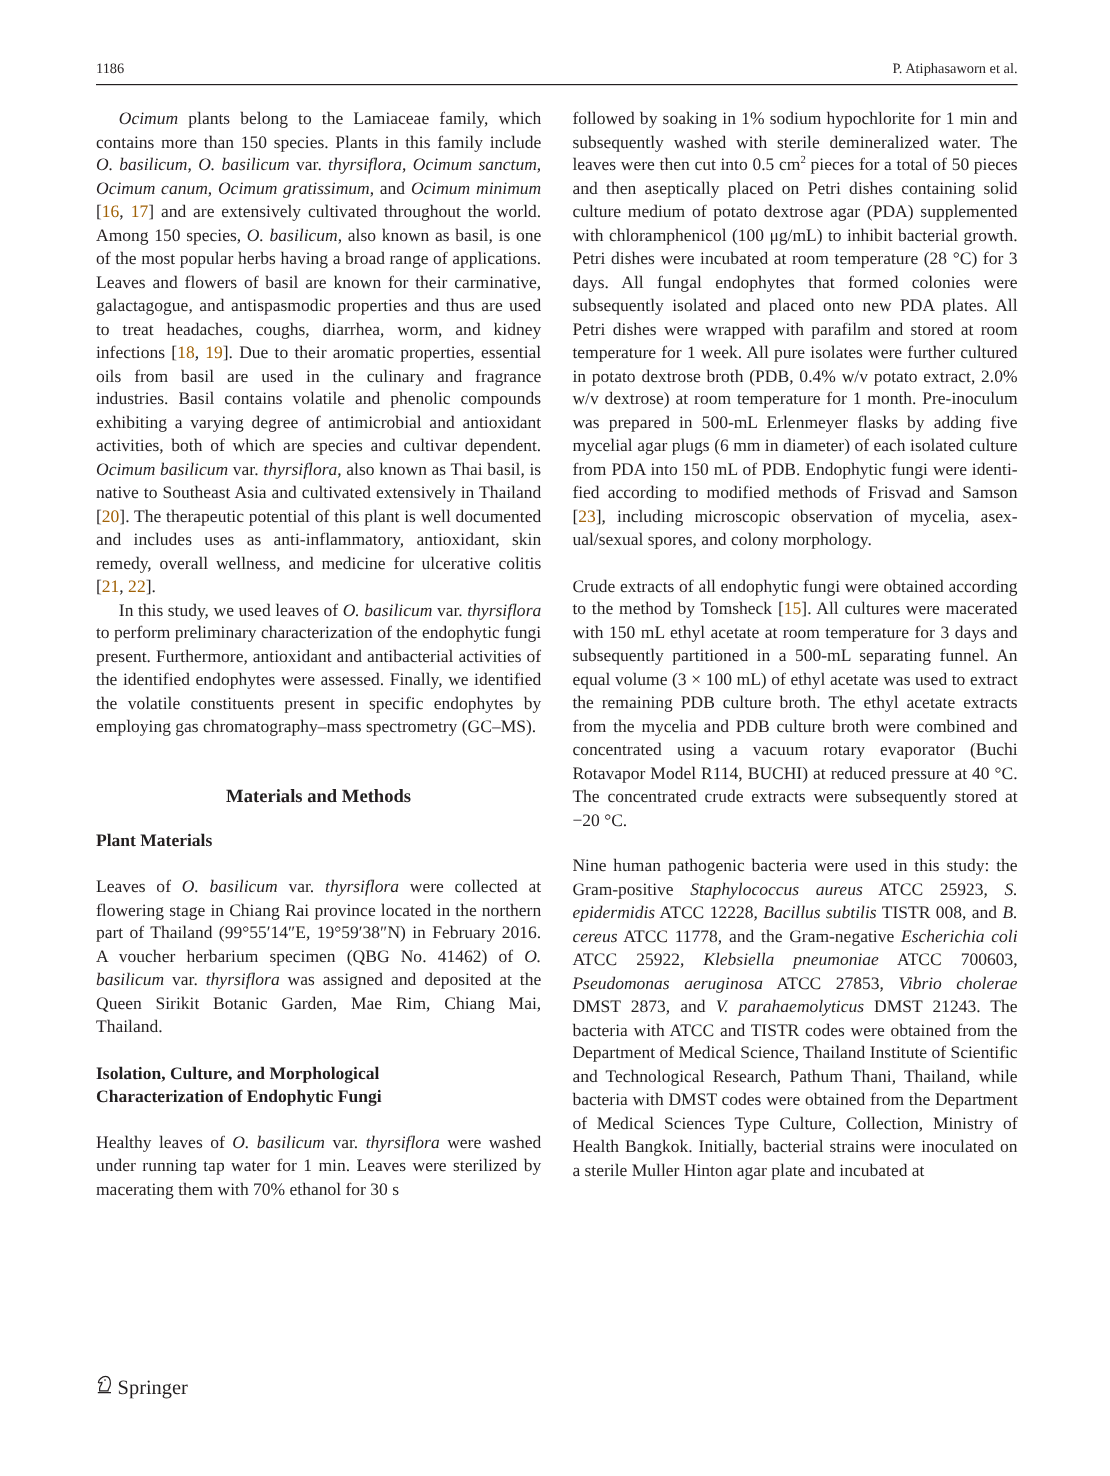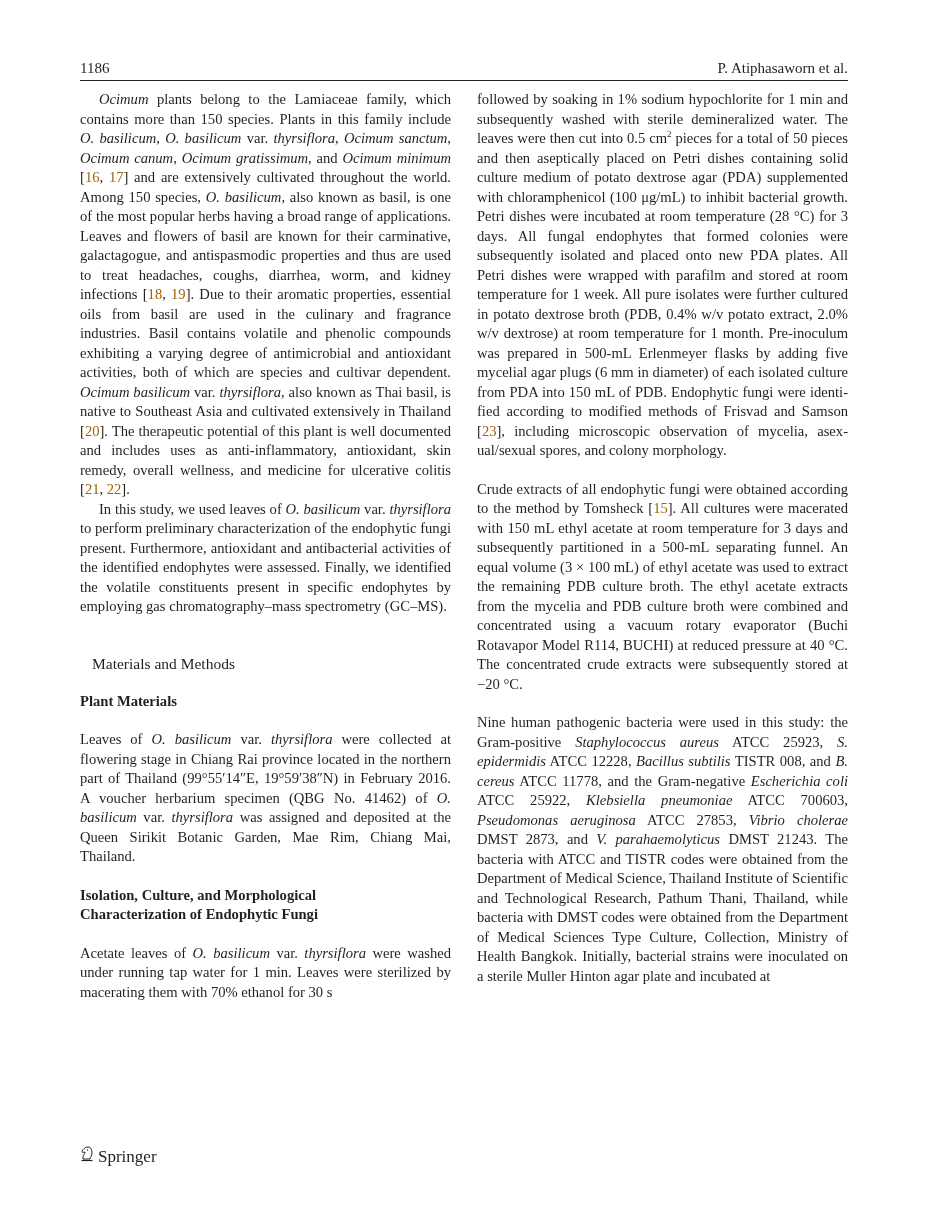--- a/index.html
+++ b/index.html
@@ -2,37 +2,37 @@
 <html><head>
 <meta charset="utf-8">
 <style>
   html, body { margin: 0; padding: 0; background: #ffffff; }
   body {
     width: 925px; height: 1230px; position: relative; overflow: hidden;
     font-family: "Liberation Serif", "DejaVu Serif", serif;
     color: #231f20;
   }
   .header {
-    position: absolute; left: 80px; top: 58px; width: 768px; height: 22px;
+    position: absolute; left: 80px; top: 48px; width: 768px; height: 22px;
     border-bottom: 1.3px solid #231f20;
-    font-size: 15px;
+    font-size: 12px;
   }
   .header .pnum { position: absolute; left: 0; top: 2px; }
   .header .authors { position: absolute; right: 0; top: 2px; }
   .col {
     position: absolute; top: 90px; width: 371px;
     font-size: 14.6px; line-height: 19.5px;
   }
   .col.left { left: 80px; }
   .col.right { left: 477px; }
   p { margin: 0; text-align: justify; hyphens: manual; }
   p.indent { text-indent: 19px; }
   i { font-style: italic; }
   .cite { color: #a16207; }
-  h2 { font-size: 15.5px; font-weight: normal; margin: 12px; line-height: 20px; }
+  h2 { font-size: 15.5px; font-weight: bold; margin: 0; line-height: 20px; text-align: center; }
   h3 { font-size: 14.6px; font-weight: bold; margin: 0; line-height: 19.5px; }
   sup { font-size: 9px; line-height: 0; vertical-align: 6px; }
   .footer {
     position: absolute; left: 80px; top: 1146px; font-size: 17px;
     display: flex; align-items: center; gap: 4px;
   }
   .footer svg { width: 14px; height: 16px; }
 </style>
 </head>
 <body>
@@ -49,21 +49,21 @@
   <p class="indent"><span>In this study, we used leaves of </span><i>O. basilicum</i><span> var. </span><i>thyr­siflora</i><span> to perform preliminary characterization of the endophytic fungi present. Furthermore, antioxidant and antibacterial activities of the identified endophytes were assessed. Finally, we identified the volatile constituents present in specific endophytes by employing gas chro­matography–mass spectrometry (GC–MS).</span></p>
 
   <h2 style="margin-top:37px;">Materials and Methods</h2>
 
   <h3 style="margin-top:18px;">Plant Materials</h3>
 
   <p style="margin-top:19px;"><span>Leaves of </span><i>O. basilicum</i><span> var. </span><i>thyrsiflora</i><span> were collected at flowering stage in Chiang Rai province located in the northern part of Thailand (99°55′14″E, 19°59′38″N) in February 2016. A voucher herbarium specimen (QBG No. 41462) of </span><i>O. basilicum</i><span> var. </span><i>thyrsiflora</i><span> was assigned and deposited at the Queen Sirikit Botanic Garden, Mae Rim, Chiang Mai, Thailand.</span></p>
 
   <h3 style="margin-top:19px;"><span>Isolation, Culture, and Morphological</span><br><span>Characterization of Endophytic Fungi</span></h3>
 
-  <p style="margin-top:19px;"><span>Acetate leaves of </span><i>O. basilicum</i><span> var. </span><i>thyrsiflora</i><span> were washed under running tap water for 1 min. Leaves were sterilized by macerating them with 70% ethanol for 30 s</span></p>
+  <p style="margin-top:19px;"><span>Healthy leaves of </span><i>O. basilicum</i><span> var. </span><i>thyrsiflora</i><span> were washed under running tap water for 1 min. Leaves were sterilized by macerating them with 70% ethanol for 30 s</span></p>
 </div>
 
 <div class="col right">
   <p><span>followed by soaking in 1% sodium hypochlorite for 1 min and subsequently washed with sterile demineralized water. The leaves were then cut into 0.5 cm</span><sup>2</sup><span> pieces for a total of 50 pieces and then aseptically placed on Petri dishes con­taining solid culture medium of potato dextrose agar (PDA) supplemented with chloramphenicol (100 μg/mL) to inhi­bit bacterial growth. Petri dishes were incubated at room temperature (28 °C) for 3 days. All fungal endophytes that formed colonies were subsequently isolated and placed onto new PDA plates. All Petri dishes were wrapped with parafilm and stored at room temperature for 1 week. All pure isolates were further cultured in potato dextrose broth (PDB, 0.4% w/v potato extract, 2.0% w/v dextrose) at room temperature for 1 month. Pre-inoculum was prepared in 500-mL Erlenmeyer flasks by adding five mycelial agar plugs (6 mm in diameter) of each isolated culture from PDA into 150 mL of PDB. Endophytic fungi were identi­fied according to modified methods of Frisvad and Samson [</span><a class="cite">23</a><span>], including microscopic observation of mycelia, asex­ual/sexual spores, and colony morphology.</span></p>
 
 
   <p style="margin-top:19px;"><span>Crude extracts of all endophytic fungi were obtained according to the method by Tomsheck [</span><a class="cite">15</a><span>]. All cultures were macerated with 150 mL ethyl acetate at room tem­perature for 3 days and subsequently partitioned in a 500-mL separating funnel. An equal volume (3 × 100 mL) of ethyl acetate was used to extract the remaining PDB culture broth. The ethyl acetate extracts from the mycelia and PDB culture broth were combined and concentrated using a vacuum rotary evaporator (Buchi Rotavapor Model R114, BUCHI) at reduced pressure at 40 °C. The con­centrated crude extracts were subsequently stored at −20 °C.</span></p>
 
 
   <p style="margin-top:19px;"><span>Nine human pathogenic bacteria were used in this study: the Gram-positive </span><i>Staphylococcus aureus</i><span> ATCC 25923, </span><i>S. epidermidis</i><span> ATCC 12228, </span><i>Bacillus subtilis</i><span> TISTR 008, and </span><i>B. cereus</i><span> ATCC 11778, and the Gram-negative </span><i>Escherichia coli</i><span> ATCC 25922, </span><i>Klebsiella pneumoniae</i><span> ATCC 700603, </span><i>Pseudomonas aeruginosa</i><span> ATCC 27853, </span><i>Vibrio cholerae</i><span> DMST 2873, and </span><i>V. parahaemolyticus</i><span> DMST 21243. The bacteria with ATCC and TISTR codes were obtained from the Department of Medical Science, Thailand Institute of Scientific and Technological Research, Pathum Thani, Thailand, while bacteria with DMST codes were obtained from the Department of Medical Sciences Type Culture, Collection, Ministry of Health Bangkok. Initially, bacterial strains were inoculated on a sterile Muller Hinton agar plate and incubated at</span></p>

